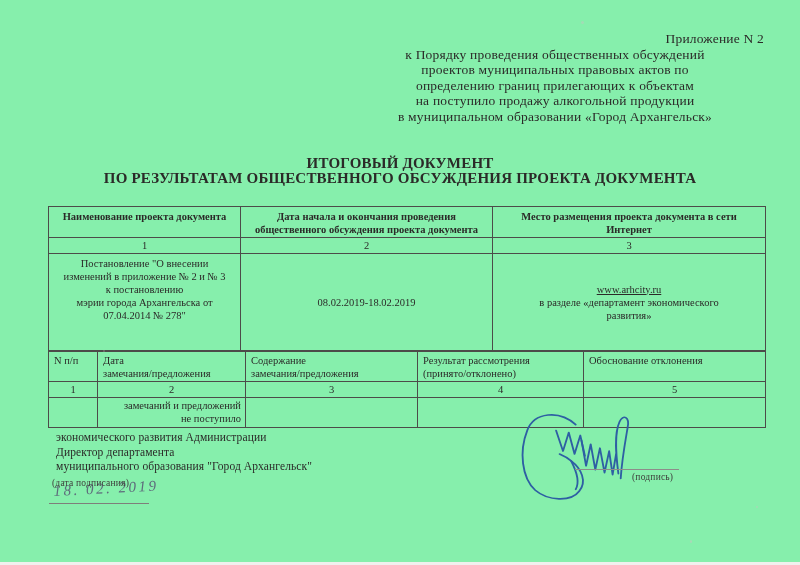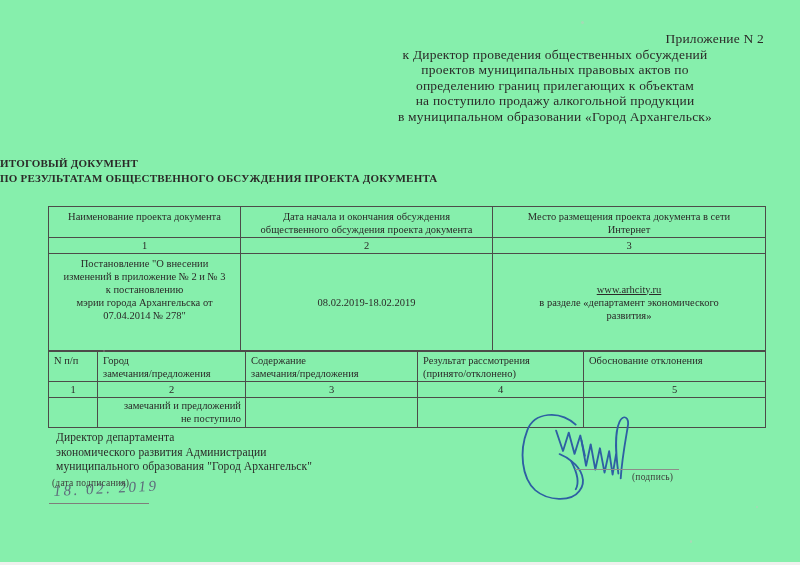--- a/index.html
+++ b/index.html
@@ -8,35 +8,35 @@
     background:#86efac; font-family:"Liberation Serif", serif; color:#2b2a28;
   }
   
   .appendix {
     position:absolute; top:31px; right:30px; width:430px;
     text-align:center; font-size:13.5px; line-height:15.6px; letter-spacing:0.2px;
   }
   .appendix-line-first { text-align:right; padding-right:6px; }
 
   .doc-title {
-    position:absolute; top:156px; left:0; width:800px; text-align:left;
-    font-weight:bold; font-size:11px; line-height:15px; letter-spacing:0.2px;
+    position:absolute; top:156px; left:0; width:800px; text-align:center;
+    font-weight:bold; font-size:15px; line-height:15px; letter-spacing:0.2px;
   }
 
   table.doc-table {
     position:absolute; left:48px; width:717px;
     border-collapse:collapse; table-layout:fixed;
   }
   table.doc-table td {
     border:1px solid #4c4b49; font-size:10.5px; line-height:13px;
     padding:1px 4px; overflow:hidden;
   }
   .t1 { top:206px; }
   .t2 { top:351px; }
-  .t1 .hdr td { text-align:center; vertical-align:top; padding-top:3px; height:23px; }
+  .t1 .hdr td { text-align:center; vertical-align:top; padding-top:3px; height:23px;font-weight:bold; }
   .t2 .hdr td { text-align:left;  vertical-align:top; padding:2px 5px 1px 5px; height:23px; }
   .num td { text-align:center; font-size:10px; line-height:10px; height:9px; padding:0 2px; }
   .t1 .data td { height:92px; }
   .t1 .cell-name  { vertical-align:top; text-align:center; padding-top:3px; }
   .t1 .cell-dates { vertical-align:middle; text-align:center; }
   .t1 .cell-place { vertical-align:middle; text-align:center; }
   .t2 .data td { height:27px; vertical-align:top; }
   .t2 .cell-author { text-align:right; padding-left:5px; }
   .t2 .num td:first-child { text-align:center; }
   .url-line { text-decoration:underline; }
@@ -60,21 +60,21 @@
   .speck { position:absolute; border-radius:50%; background:#c6c6c2; }
   .edge-shade { position:absolute; left:0; bottom:0; width:800px; height:3px; background:#f0f0ee; }
 </style>
 </head>
 <body>
 
 <div class="page">
 
   <div class="appendix">
     <div class="appendix-line-first">Приложение N 2</div>
-    <div>к Директор проведения общественных обсуждений</div>
+    <div>к Порядку проведения общественных обсуждений</div>
     <div>проектов муниципальных правовых актов по</div>
     <div>определению границ прилегающих к объектам</div>
     <div>на поступило продажу алкогольной продукции</div>
     <div>в муниципальном образовании «Город Архангельск»</div>
   </div>
 
   <div class="doc-title">
     <div>ИТОГОВЫЙ ДОКУМЕНТ</div>
     <div>ПО РЕЗУЛЬТАТАМ ОБЩЕСТВЕННОГО ОБСУЖДЕНИЯ ПРОЕКТА ДОКУМЕНТА</div>
   </div>
@@ -84,21 +84,21 @@
         <col style="width:192px">
         <col style="width:252px">
         <col style="width:273px">
       </colgroup>
     <tbody>
         <tr class="hdr">
       <td>
         <div>Наименование проекта документа</div>
       </td>
       <td>
-        <div>Дата начала и окончания обсуждения</div>
+        <div>Дата начала и окончания проведения</div>
         <div>общественного обсуждения проекта документа</div>
       </td>
       <td>
         <div>Место размещения проекта документа в сети</div>
         <div>Интернет</div>
       </td>
     </tr>
     <tr class="num">
       <td>1</td>
       <td>2</td>
@@ -129,21 +129,21 @@
         <col style="width:172px">
         <col style="width:166px">
         <col style="width:182px">
       </colgroup>
     <tbody>
         <tr class="hdr">
       <td>
         <div>N п/п</div>
       </td>
       <td>
-        <div>Город</div>
+        <div>Дата</div>
         <div>замечания/предложения</div>
       </td>
       <td>
         <div>Содержание</div>
         <div>замечания/предложения</div>
       </td>
       <td>
         <div>Результат рассмотрения</div>
         <div>(принято/отклонено)</div>
       </td>
@@ -165,22 +165,22 @@
         <div>не поступило</div>
       </td>
       <td></td>
       <td></td>
       <td></td>
     </tr>
   </tbody>
     </table>
 
   <div class="signatory">
+    <div>экономического развития Администрации</div>
     <div>Директор департамента</div>
-    <div>экономического развития Администрации</div>
     <div>муниципального образования "Город Архангельск"</div>
   </div>
 
   <svg class="signature-svg" width="150" height="98" viewBox="0 0 130 100" preserveAspectRatio="none" fill="none" stroke="#2e5fa3" stroke-width="1.6" stroke-linecap="round" stroke-linejoin="round">
     <path d="M 50 18 C 36 3, 14 5, 8 24 C 1 45, 3 72, 15 85 C 26 96, 46 97, 53 86 C 60 76, 55 63, 46 55 C 42 51, 38 49, 36 48"></path>
     <path d="M 33 24 L 39 45 L 44 26 L 49 48 L 54 29 L 58 50"></path>
     <path d="M 55 34 L 59 60 L 63 38 L 67 64 L 71 42 L 75 67 L 79 45 L 82 69 L 85 48"></path>
     <path d="M 87 68 C 85 50, 83 28, 88 15 C 91 7, 97 10, 95 21 C 93 35, 90 54, 89 73"></path>
     <path d="M 46 55 C 50 64, 54 76, 50 84"></path>
   </svg>

